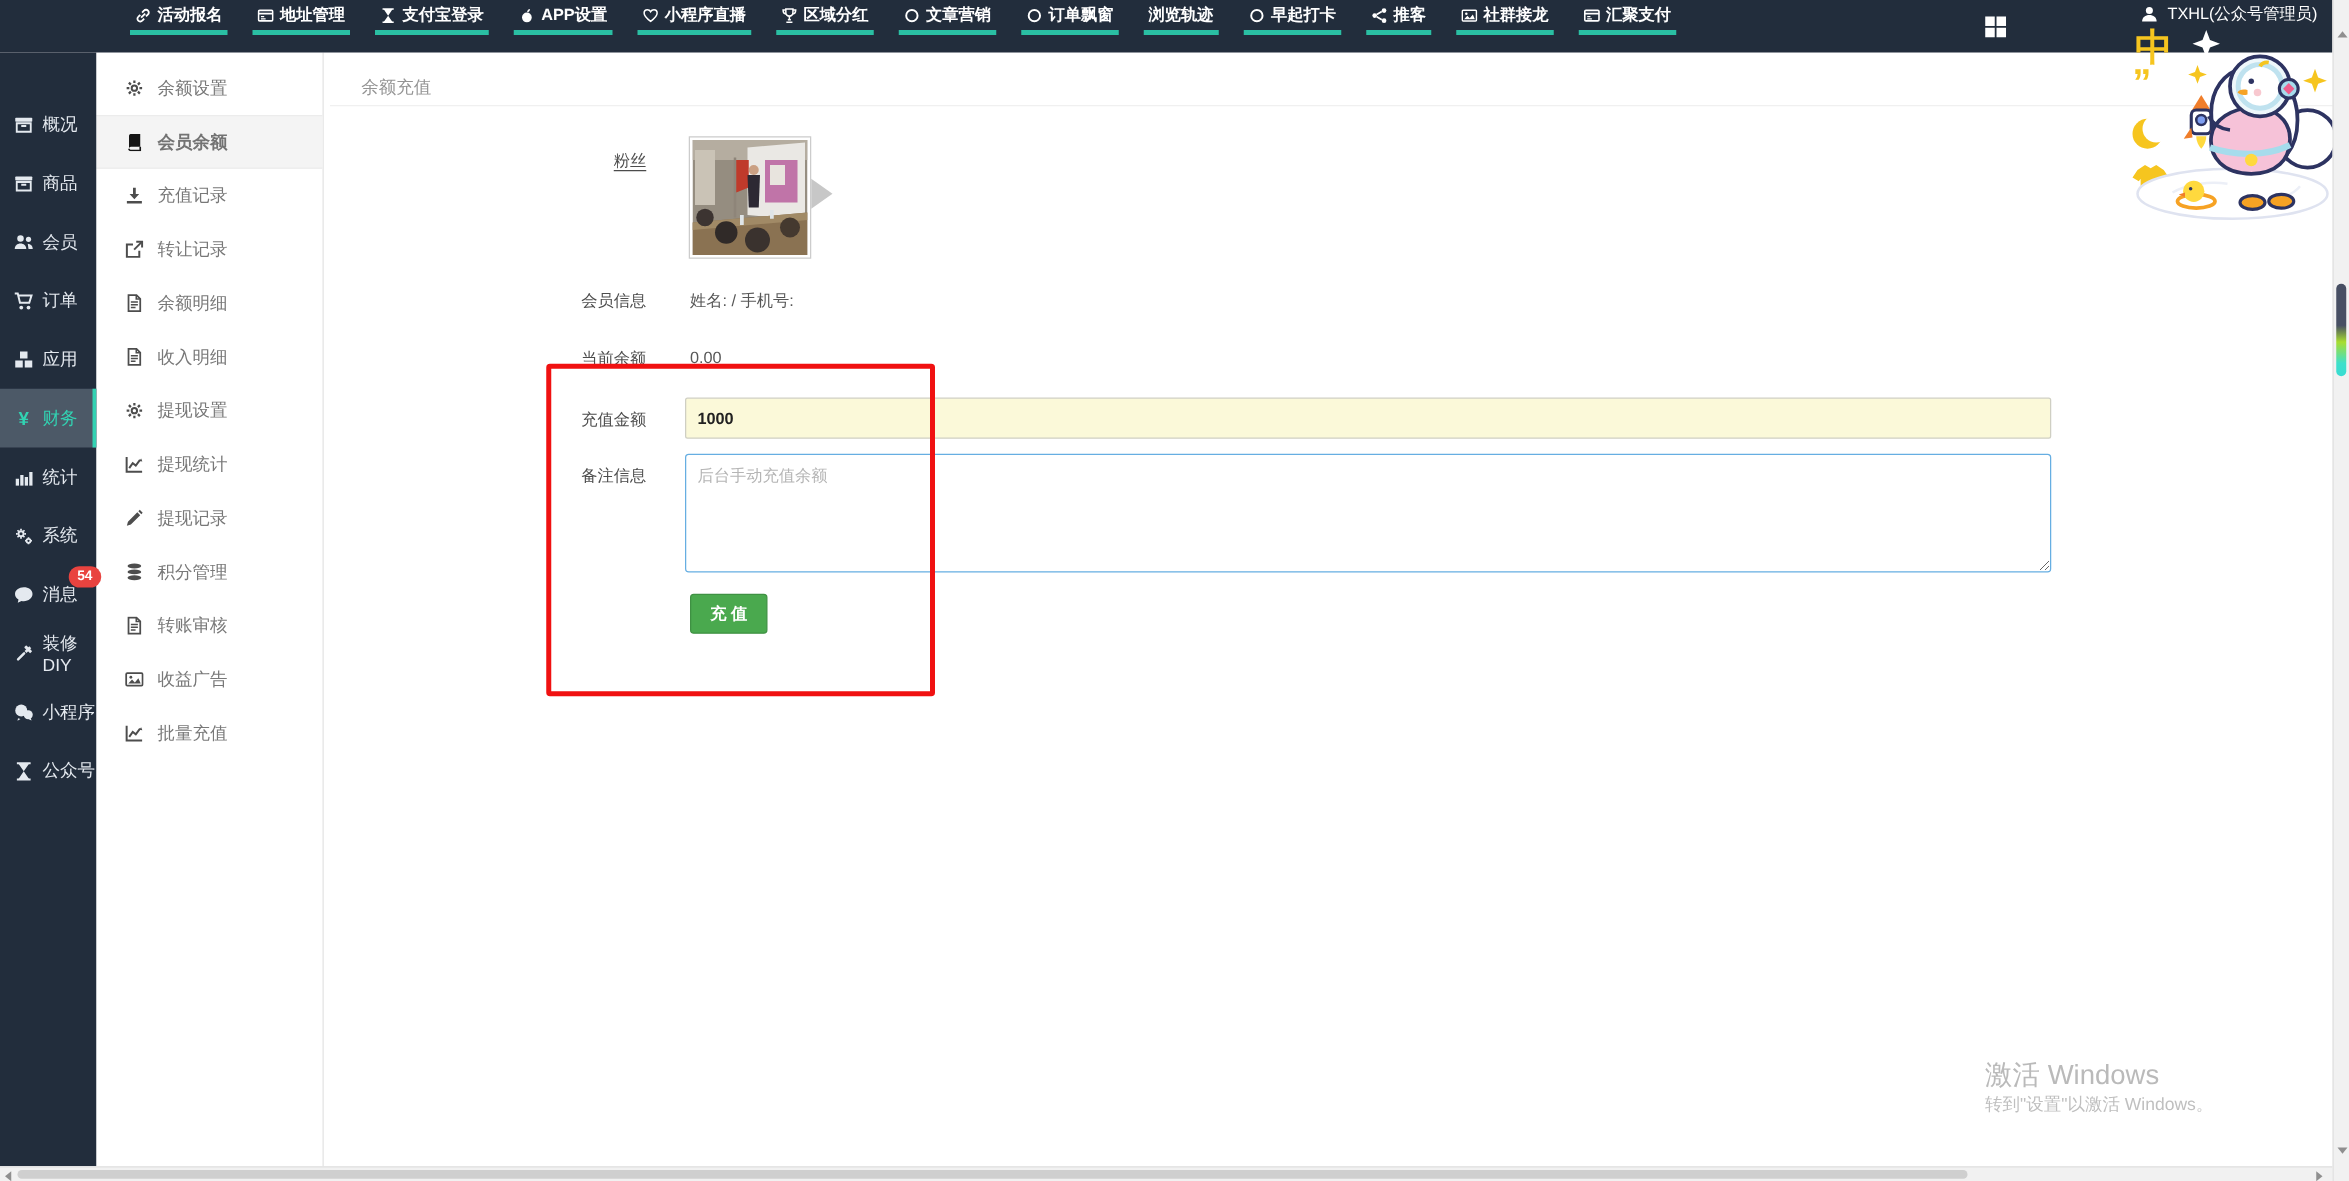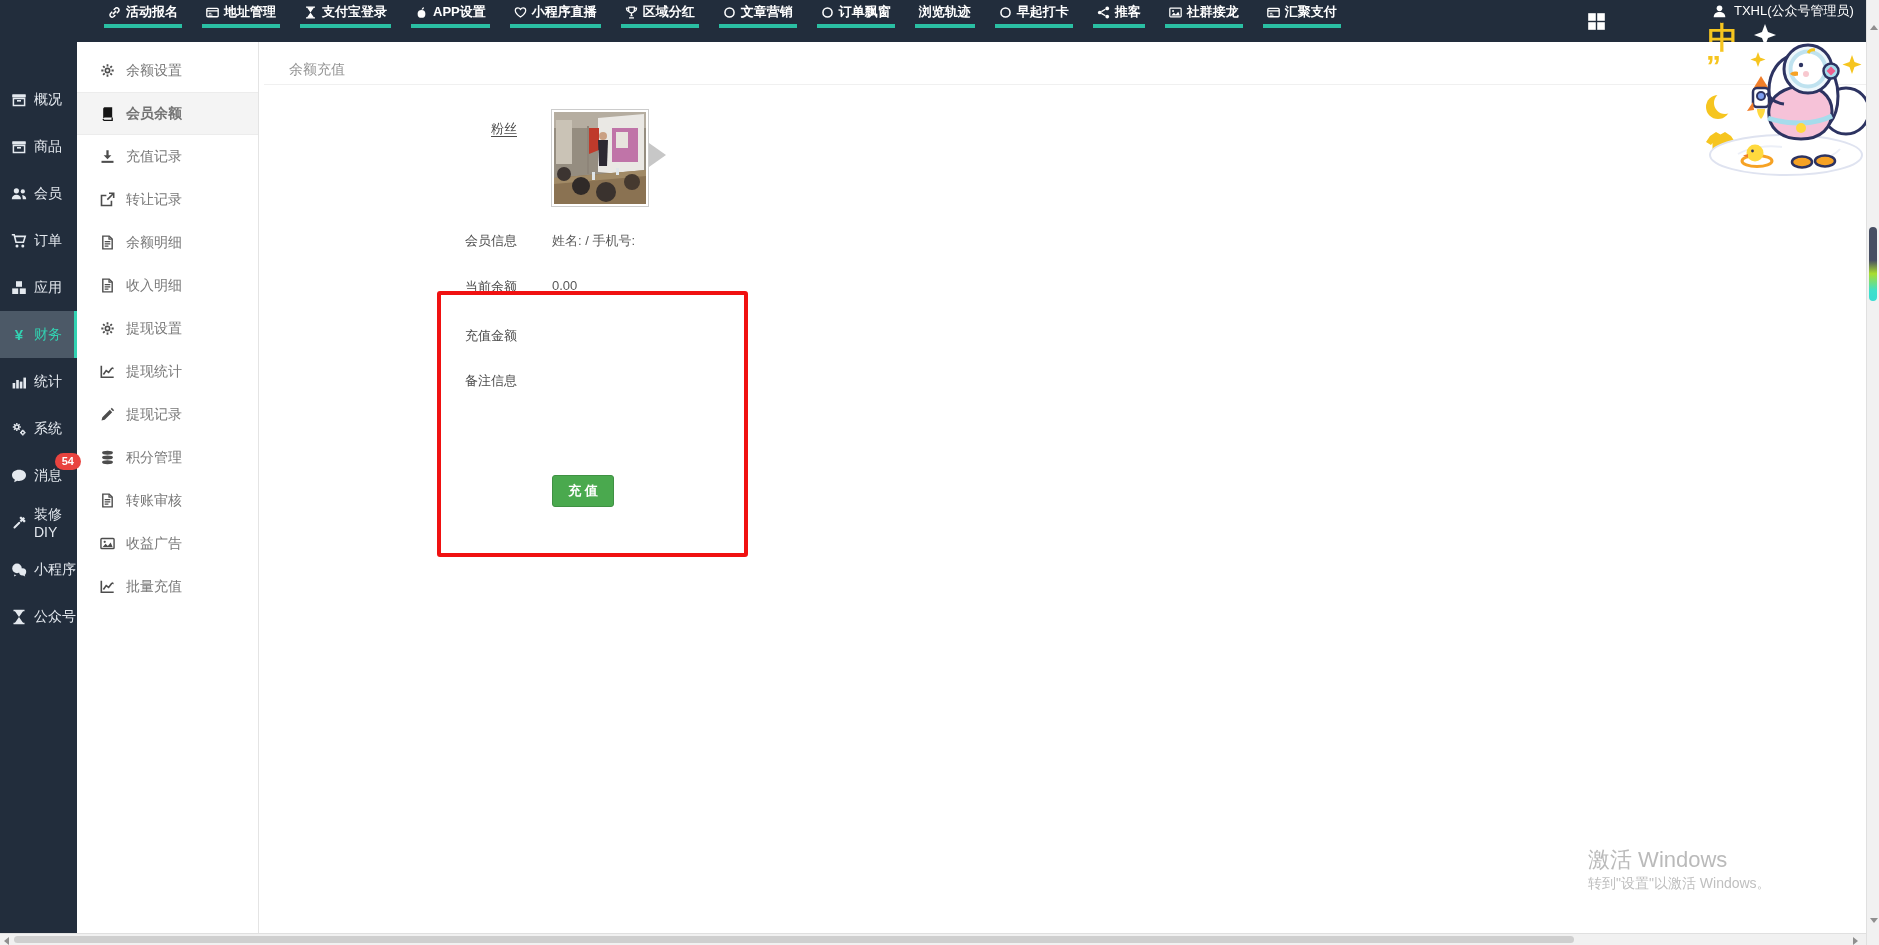--- a/index.html
+++ b/index.html
@@ -434,22 +434,24 @@
     </div>
     <div class="chevron"></div>
 
     <div class="flabel" style="top:190px">会员信息</div>
     <div class="fvalue" style="top:190px">姓名: / 手机号:</div>
 
     <div class="flabel" style="top:236px">当前余额</div>
     <div class="fvalue" style="top:236px">0.00</div>
 
     <div class="flabel" style="top:285px">充值金额</div>
+    <input class="amount-input" type="text" value="1000" style="">
 
     <div class="flabel" style="top:330px">备注信息</div>
+    <textarea class="remark-ta" placeholder="后台手动充值余额" style=""></textarea>
 
     <button class="submit-btn">充 值</button>
 
     <div class="red-rect"></div>
   </div>
 
   <svg class="mascot" width="170" height="172" viewBox="0 0 170 172">
     <text x="25" y="34" font-size="30" font-weight="bold" fill="#f6c51f" text-anchor="middle">中</text>
     <path d="M67 10l3 8 8 3-8 3-3 8-3-8-8-3 8-3z" fill="#fff"></path>
     <path d="M60 38l2 5.5 5.5 2-5.5 2-2 5.5-2-5.5-5.5-2 5.5-2z" fill="#f6c51f"></path>

